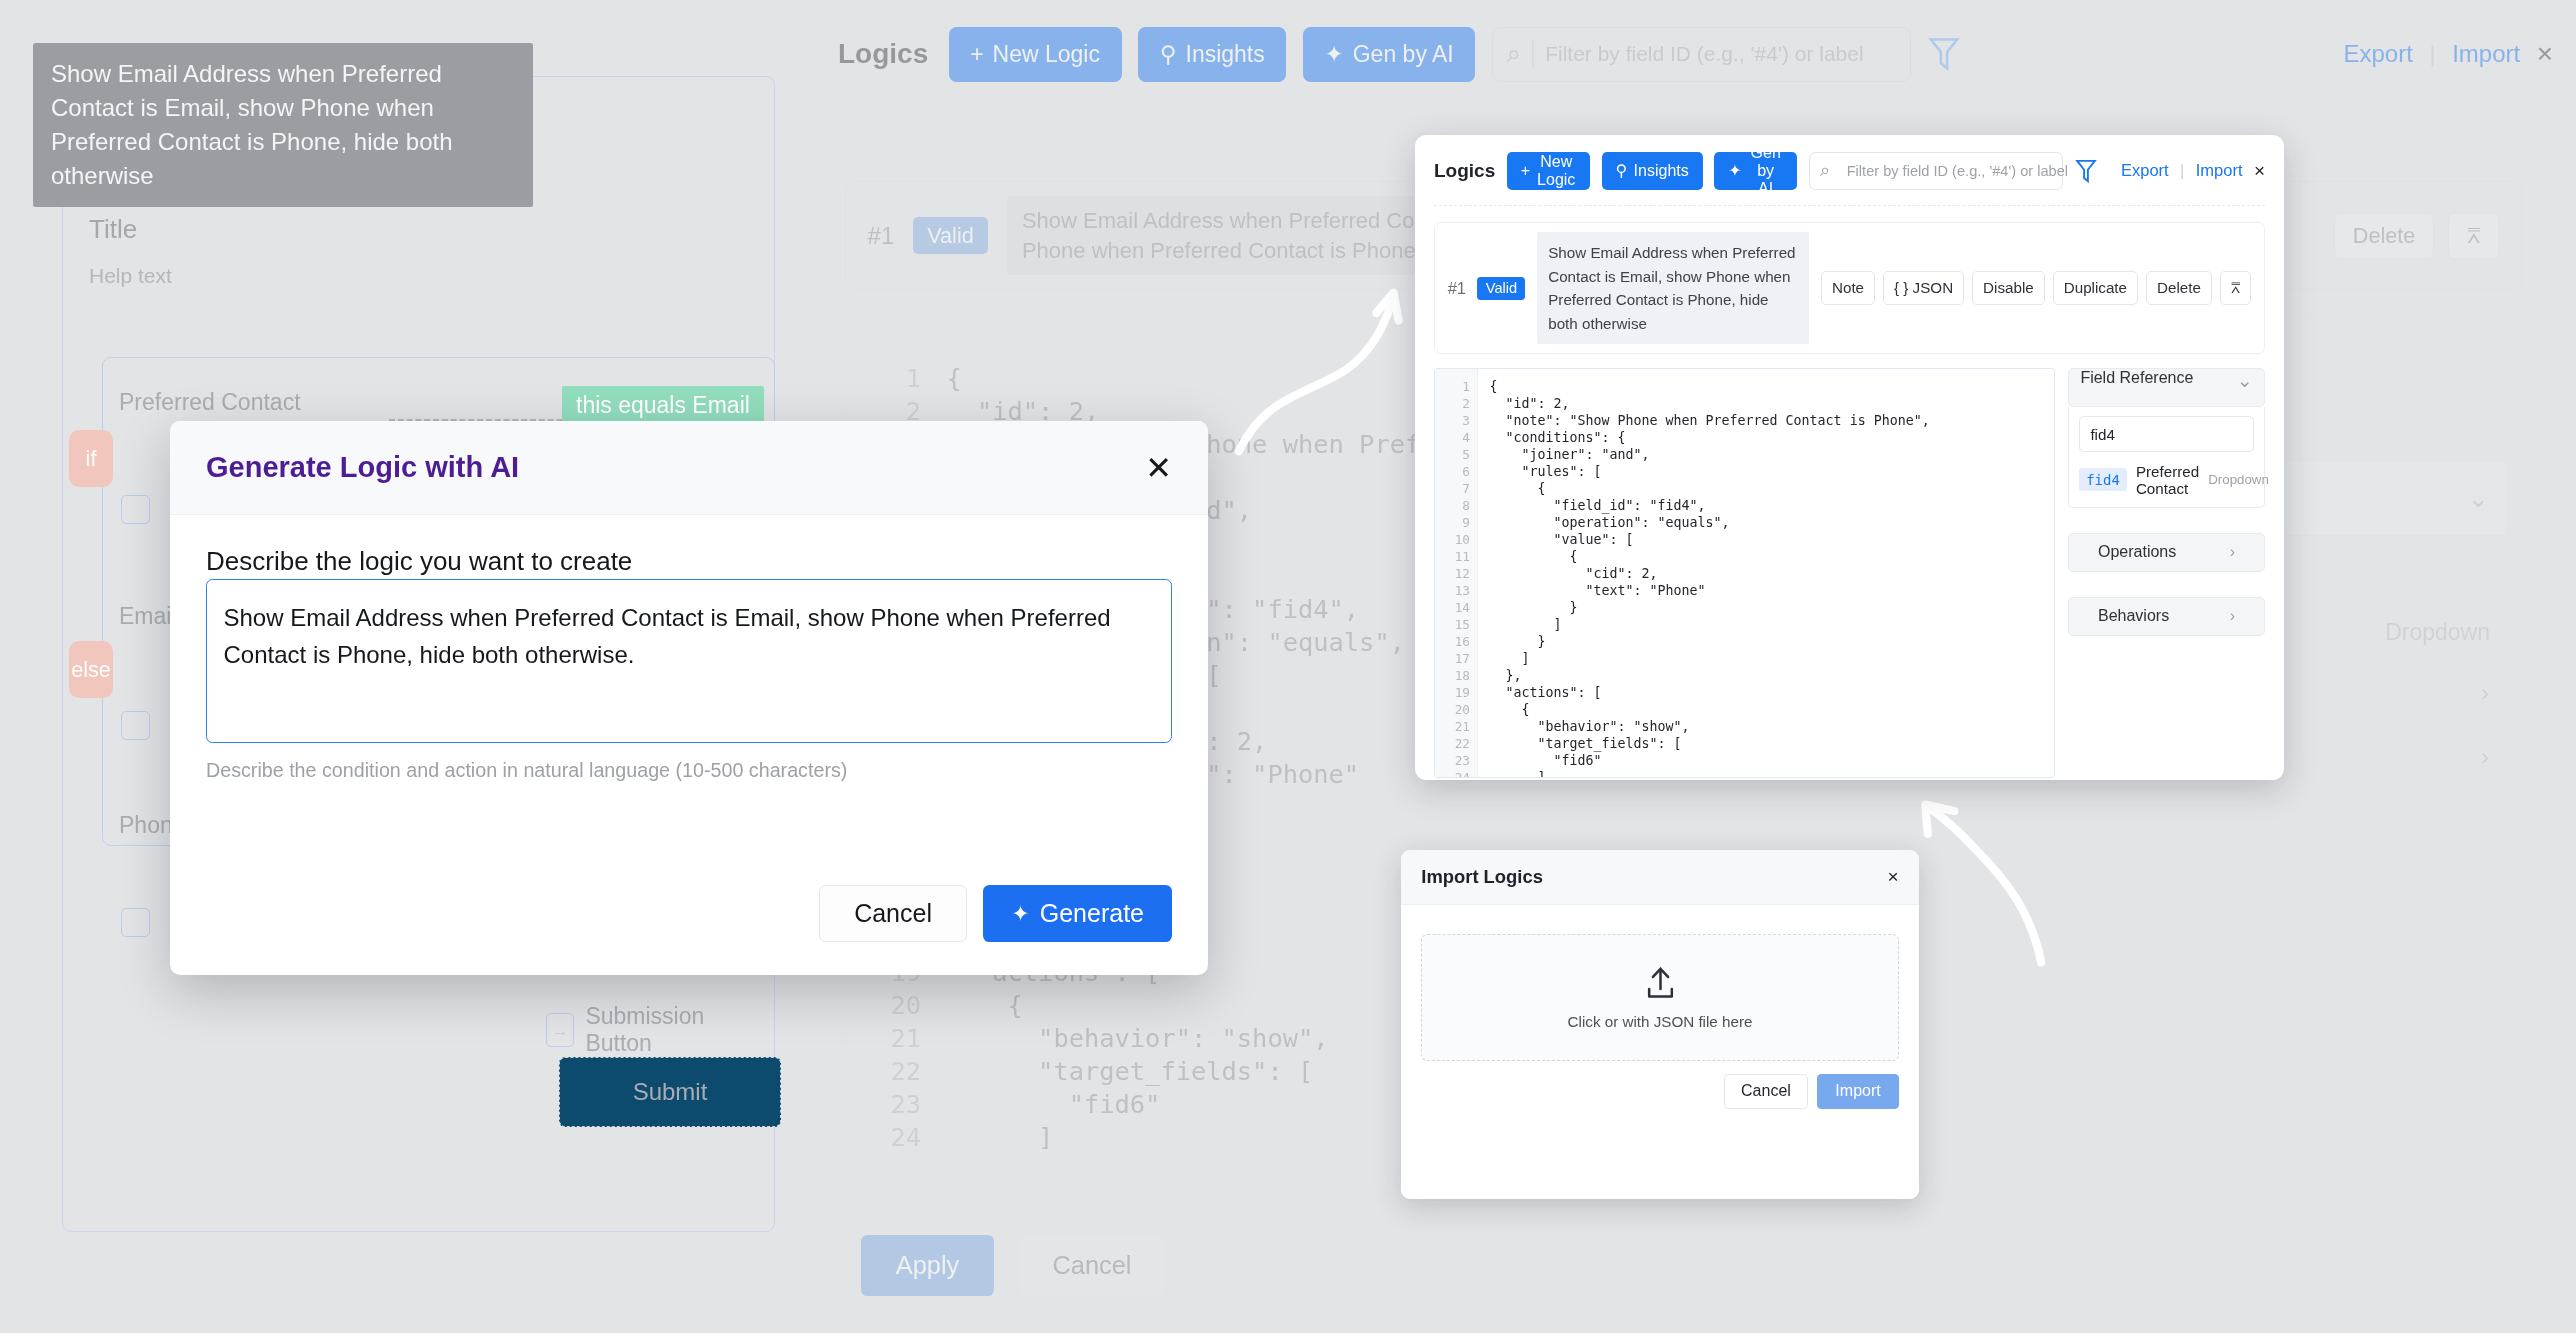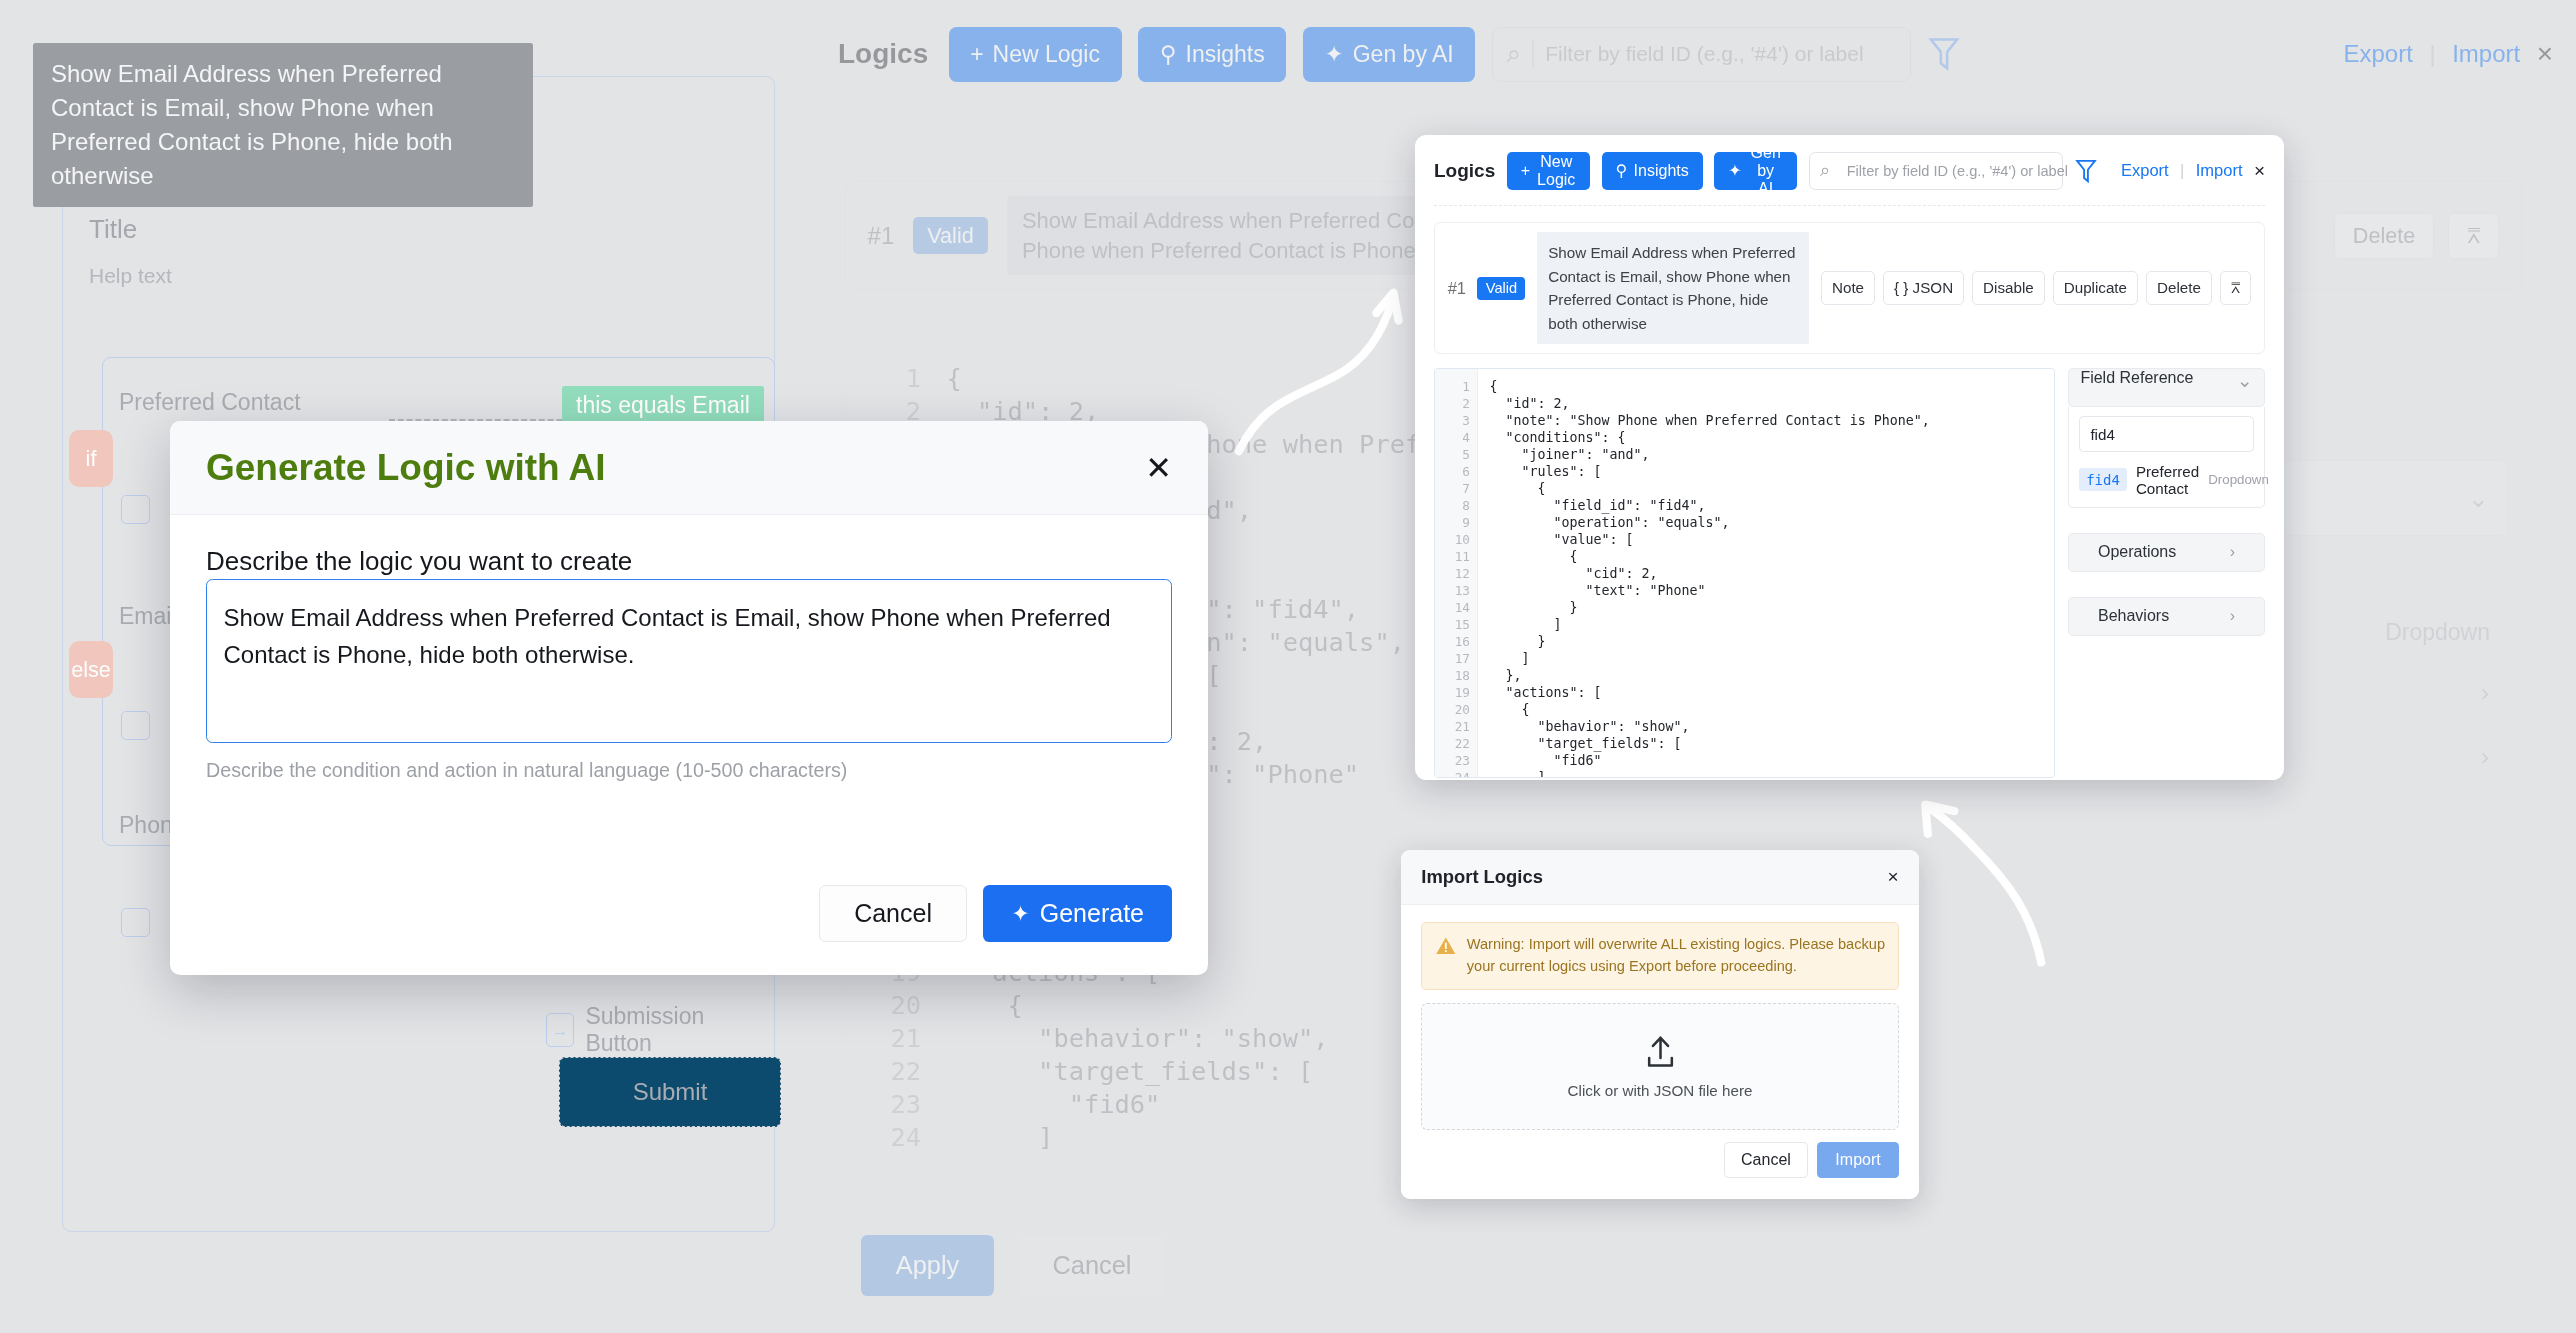--- a/index.html
+++ b/index.html
@@ -281,21 +281,21 @@
     position: absolute; left: 170px; top: 421px; width: 1038px; height: 554px;
     background: #ffffff; border-radius: 10.2px;
     box-shadow: 0 16.5px 51px rgba(15,20,35,0.22);
     overflow: hidden;
   }
   .modal-head {
     height: 94px; background: #f8f9fa; border-bottom: 1.3px solid #edeff2;
     display: flex; align-items: center; justify-content: space-between;
     padding: 0 36px;
   }
-  .modal-title { font-size: 37px; font-weight: 700; color: #4d7c0f; }
+  .modal-title { font-size: 29px; font-weight: 700; color: #4c1d95; }
   .modal-x { font-size: 32px; color: #15181d; cursor: pointer; line-height: 1; }
   .modal-body { padding: 30.5px 36px 0 36px; }
   .modal-label { font-size: 26px; color: #15181d; margin-bottom: 2px; }
   .modal-textarea {
     width: 100%; height: 164px; border: 1.9px solid #2f80ed; border-radius: 6.4px;
     padding: 19px 16.5px; font-size: 24px; line-height: 1.55; color: #15181d;
     font-family: "Liberation Sans", sans-serif; resize: none; outline: none;
   }
   .modal-hint { font-size: 19.7px; color: #9da1a7; margin-top: 14px; }
   .modal-foot {
@@ -568,28 +568,20 @@
       
     </div>
   </div>
 
   <div class="imp">
     <div class="imp-head">
       <div class="imp-title">Import Logics</div>
       <div class="imp-x">×</div>
     </div>
     <div class="imp-body">
-      <div class="imp-warn">
-        <svg style="width:21.6px;height:21.6px;flex:none;margin-top:1.3px;" viewBox="0 0 34 34">
-          <path d="M17 4 L32 30 H2 Z" fill="#e8b04a"></path>
-          <rect x="15.6" y="12" width="2.8" height="10" fill="#fff"></rect>
-          <rect x="15.6" y="24" width="2.8" height="3" fill="#fff"></rect>
-        </svg>
-        <div class="imp-warn-txt">Warning: Import will overwrite ALL existing logics. Please backup your current logics using Export before proceeding.</div>
-      </div>
       <div class="imp-drop">
         <svg style="width:39px;height:39px;" viewBox="0 0 62 62">
           <path d="M31 6 V38 M31 6 L19 19 M31 6 L43 19" stroke="#2d3138" stroke-width="4" fill="none" stroke-linecap="round" stroke-linejoin="round"></path>
           <path d="M13 38 V50 H49 V38" stroke="#2d3138" stroke-width="4" fill="none" stroke-linecap="round" stroke-linejoin="round"></path>
         </svg>
         <div class="imp-drop-txt">Click or with JSON file here</div>
       </div>
     </div>
     <div class="imp-foot">
       <button class="imp-cancel">Cancel</button>

